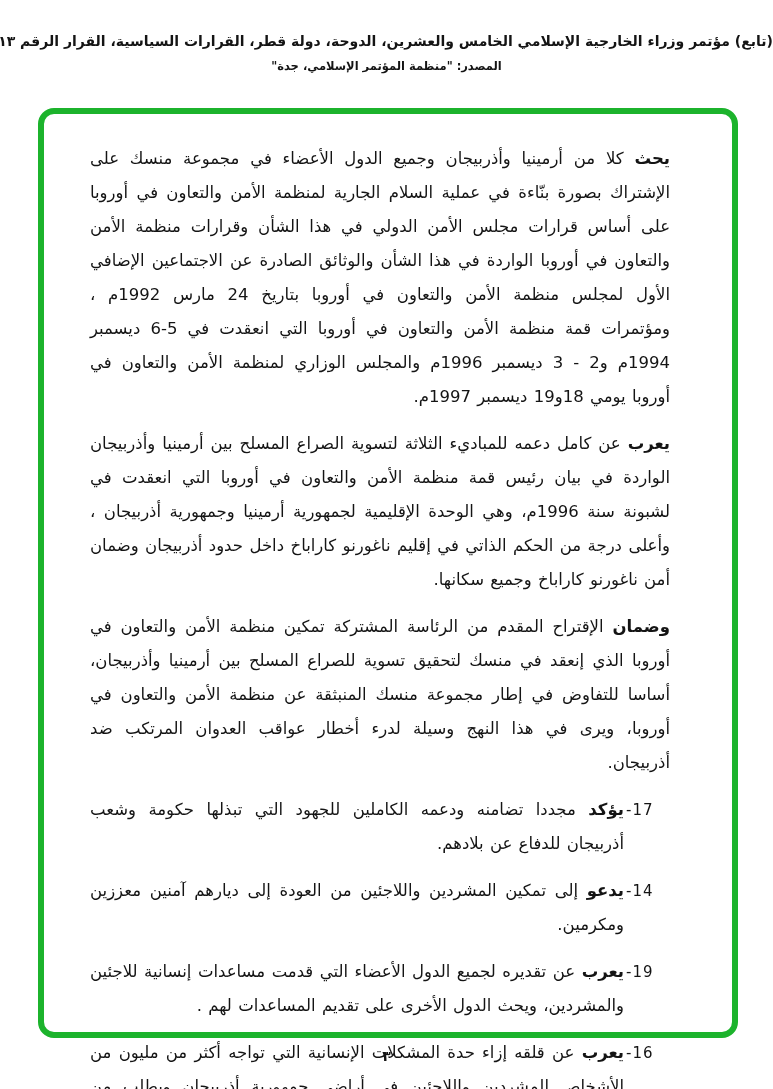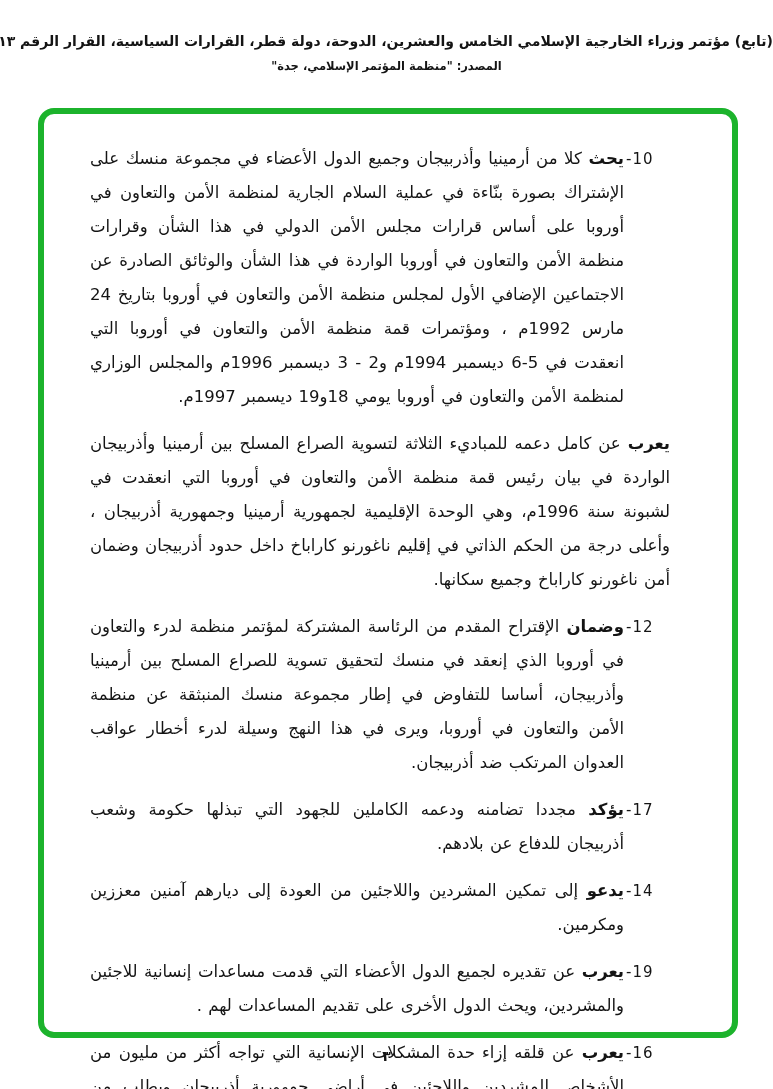--- a/index.html
+++ b/index.html
@@ -80,31 +80,29 @@
 
 <div class="doc-header">
   <div class="line1">(تابع) مؤتمر وزراء الخارجية الإسلامي الخامس والعشرين، الدوحة، دولة قطر، القرارات السياسية، القرار الرقم ٢٥/١٣-س</div>
   <div class="line2">المصدر:  "منظمة المؤتمر الإسلامي، جدة"</div>
 </div>
 
 <div class="green-frame">
   <div class="items">
 
     <div class="res-item">
-      <div class="item-marker">-10</div>
       <p class="item-text"><span class="lead">يحث</span> <span>كلا من أرمينيا وأذربيجان وجميع الدول الأعضاء في مجموعة منسك على الإشتراك بصورة بنّاءة في عملية السلام الجارية لمنظمة الأمن والتعاون في أوروبا على أساس قرارات مجلس الأمن الدولي في هذا الشأن وقرارات منظمة الأمن والتعاون في أوروبا الواردة في هذا الشأن والوثائق الصادرة عن الاجتماعين الإضافي الأول لمجلس منظمة الأمن والتعاون في أوروبا بتاريخ 24 مارس 1992م ، ومؤتمرات قمة منظمة الأمن والتعاون في أوروبا التي انعقدت في 5-6 ديسمبر 1994م و2 - 3 ديسمبر 1996م والمجلس الوزاري لمنظمة الأمن والتعاون في أوروبا يومي 18و19 ديسمبر 1997م.</span></p>
     </div>
 
     <div class="res-item">
       <p class="item-text"><span class="lead">يعرب</span> <span>عن كامل دعمه للمباديء الثلاثة لتسوية الصراع المسلح بين أرمينيا وأذربيجان الواردة في بيان رئيس قمة منظمة الأمن والتعاون في أوروبا التي انعقدت في لشبونة سنة 1996م، وهي الوحدة الإقليمية لجمهورية أرمينيا وجمهورية أذربيجان ، وأعلى درجة من الحكم الذاتي في إقليم ناغورنو كاراباخ داخل حدود أذربيجان وضمان أمن ناغورنو كاراباخ وجميع سكانها.</span></p>
     </div>
 
     <div class="res-item">
-      <div class="item-marker">-12</div>
-      <p class="item-text"><span class="lead">وضمان</span> <span>الإقتراح المقدم من الرئاسة المشتركة لمؤتمر منظمة لدرء والتعاون في أوروبا الذي إنعقد في منسك لتحقيق تسوية للصراع المسلح بين أرمينيا وأذربيجان، أساسا للتفاوض في إطار مجموعة منسك المنبثقة عن منظمة الأمن والتعاون في أوروبا، ويرى في هذا النهج وسيلة لدرء أخطار عواقب العدوان المرتكب ضد أذربيجان.</span></p>
+      <p class="item-text"><span class="lead">وضمان</span> <span>الإقتراح المقدم من الرئاسة المشتركة تمكين منظمة الأمن والتعاون في أوروبا الذي إنعقد في منسك لتحقيق تسوية للصراع المسلح بين أرمينيا وأذربيجان، أساسا للتفاوض في إطار مجموعة منسك المنبثقة عن منظمة الأمن والتعاون في أوروبا، ويرى في هذا النهج وسيلة لدرء أخطار عواقب العدوان المرتكب ضد أذربيجان.</span></p>
     </div>
 
     <div class="res-item">
       <div class="item-marker">-17</div>
       <p class="item-text"><span class="lead">يؤكد</span> <span>مجددا تضامنه ودعمه الكاملين للجهود التي تبذلها حكومة وشعب أذربيجان للدفاع عن بلادهم.</span></p>
     </div>
 
     <div class="res-item">
       <div class="item-marker">-14</div>
       <p class="item-text"><span class="lead">يدعو</span> <span>إلى تمكين المشردين واللاجئين من العودة إلى ديارهم آمنين معززين ومكرمين.</span></p>

